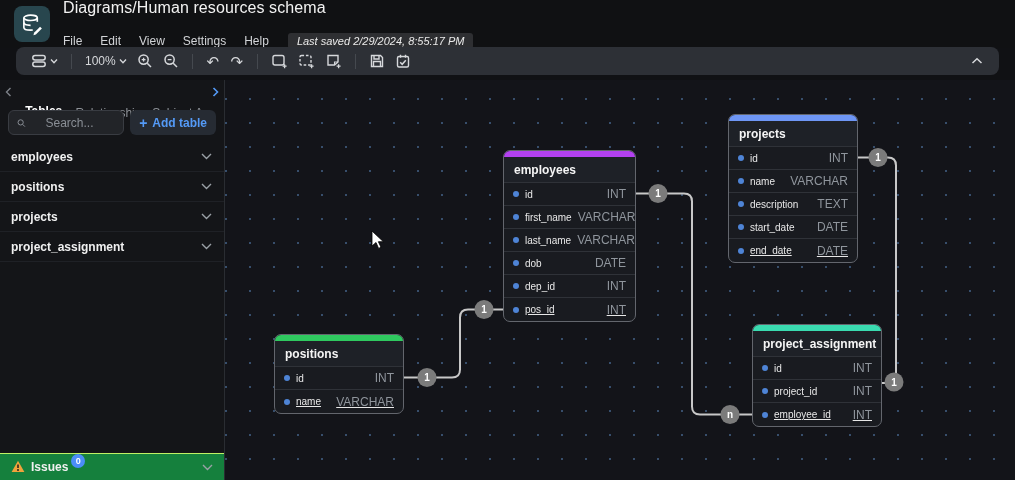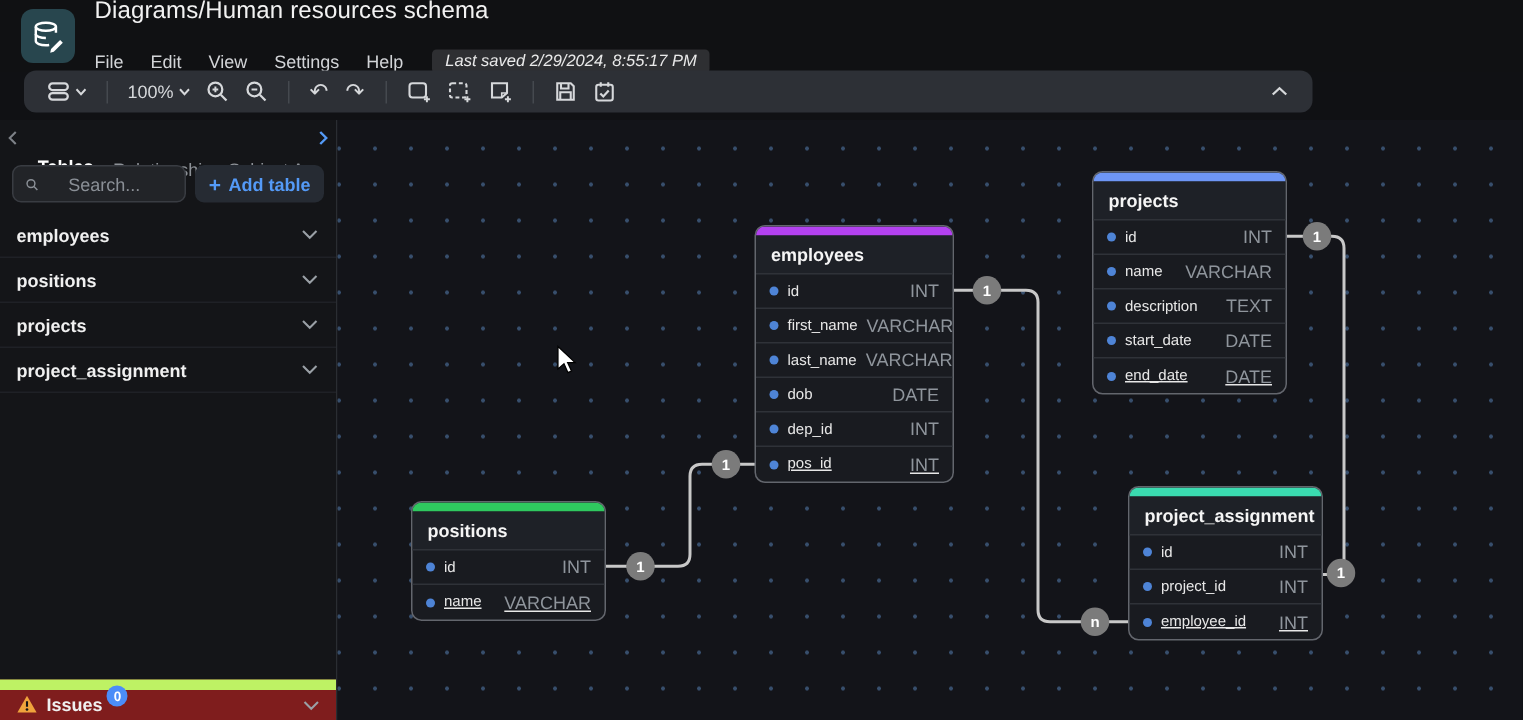--- a/index.html
+++ b/index.html
@@ -13,21 +13,21 @@
           align-items:center; justify-content:center; margin-right:13px; flex:none; }
   .header-text { display:flex; flex-direction:column; }
   .title { font-size:16px; color:#f2f2f2; letter-spacing:.1px; }
   .menu-row { display:flex; align-items:center; font-size:12px; color:#d2d4d7; margin-top:16px; }
   .menu-item { padding:1px 9px; border-radius:3px; cursor:default; }
   .menu-item:first-child { padding-left:0; }
   .saved-badge { background:#2e2f32; border-radius:3px; padding:2px 9px; font-size:11px;
                  color:#eaeaea; margin-left:10px; white-space:nowrap;font-style:italic; }
 
   
-  .toolbar { position:absolute; top:47px; left:16px; width:859px; height:28px; background:#2d3036;
+  .toolbar { position:absolute; top:47px; left:16px; width:983px; height:28px; background:#2d3036;
              border-radius:8px; display:flex; align-items:center; padding:0 10px; }
   .tb-btn { height:22px; min-width:24px; display:flex; align-items:center; justify-content:center;
             border-radius:4px; color:#d6d8db; font-size:12px; gap:3px; padding:0 5px; cursor:default; }
   .tb-glyph { font-size:15px; line-height:1; color:#d6d8db; }
   .tb-sep { width:1px; height:15px; background:#45494f; margin:0 8px; }
   .tb-spacer { flex:1; }
   .zoom-label { font-size:12px; color:#d6d8db; }
 
   
   .sidebar { position:absolute; top:80px; left:0; width:225px; bottom:0; background:#141518;
@@ -44,23 +44,23 @@
   .search-box input { background:transparent; border:none; outline:none; color:#dcdcdc;
                       font-size:12px; width:100%; font-family:"Liberation Sans", sans-serif; }
   .search-box input::placeholder { color:#8a8f96; }
   .add-table-btn { height:25px; padding:0 9px; background:#262b33; border:none; border-radius:6px;
                    color:#549af7; font-weight:bold; font-size:12px; display:flex; align-items:center;
                    gap:5px; font-family:"Liberation Sans", sans-serif; cursor:default; }
   .plus-glyph { font-size:14px; font-weight:bold; }
   .side-item { height:30px; display:flex; align-items:center; justify-content:space-between;
                padding:0 12px 0 11px; font-size:12px; font-weight:bold; color:#f0f0f0;
                border-bottom:1px solid #1f2126; cursor:default; }
-  .issues-bar { position:absolute; bottom:0; left:0; right:0; height:27px; border-top:7px solid #bef264;
+  .issues-bar { position:absolute; bottom:0; left:0; right:0; height:27px; border-top:1px solid #bef264;
                 display:flex; align-items:center; justify-content:space-between; padding:0 11px;
-                background:#7f1d1d; }
+                background:#15803d; }
   .issues-left { display:flex; align-items:flex-start; gap:6px; font-size:12px; font-weight:bold; color:#f0f0f0; }
   .badge { background:#4b8df8; color:#fff; width:14px; height:14px; border-radius:50%; font-size:9px;
            display:flex; align-items:center; justify-content:center; transform:translateY(-6px);
            margin-left:-3px; font-weight:bold; }
 
   
   .canvas { position:absolute; top:80px; left:225px; width:790px; height:400px; background:#131419;
             background-image:radial-gradient(circle, rgba(84,126,176,.55) 1.1px, transparent 1.5px);
             background-size:24px 24px; background-position:13px 7px; overflow:hidden; }
   .rel-svg { position:absolute; top:0; left:0; pointer-events:none; }

